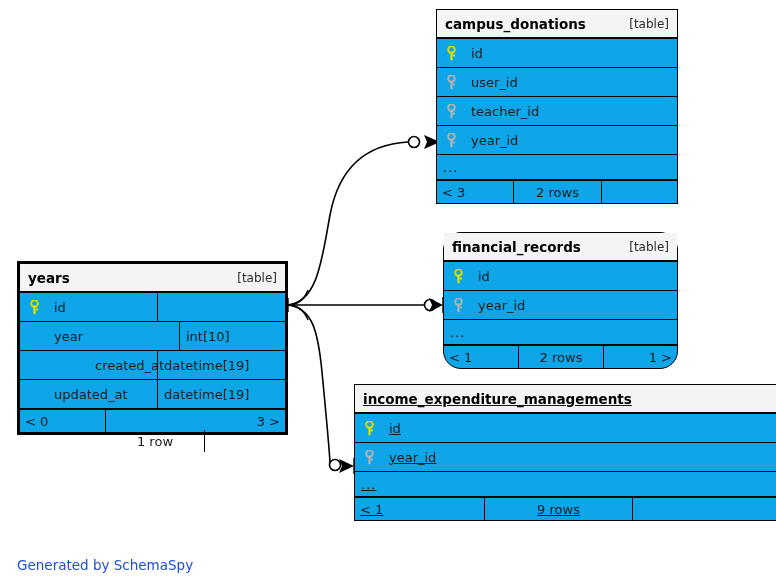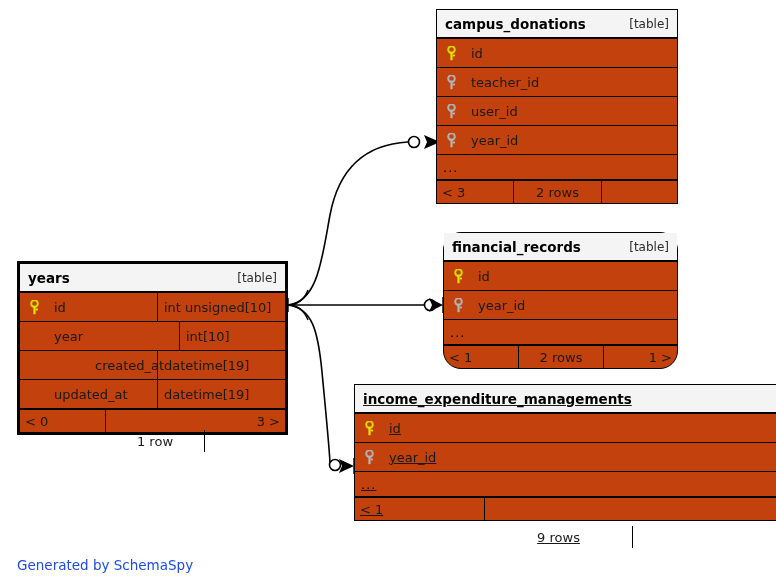--- a/index.html
+++ b/index.html
@@ -26,21 +26,21 @@
     position: absolute;
     left: 0; top: 0;
     width: 776px;
     height: 588px;
     pointer-events: none;
   }
 
   
   .table-box {
     position: absolute;
-    background: #c2410c;
+    background: #0ea5e9;
     border: 1px solid #000000;
     box-sizing: border-box;
     font-size: 13px;
     color: #1a1a1a;
   }
   .table-box.focal {
     border: 3px solid #000000;
   }
 
   .tbl-header {
@@ -198,21 +198,20 @@
       <div class="col-left with-split" style="width:138px;">
         <span class="key-slot">
           <svg class="key-icon" width="9" height="15" viewBox="0 0 9 15">
             <circle cx="4.5" cy="3.6" r="3.3" fill="none" stroke="#d8d800" stroke-width="2"></circle>
             <rect x="3.4" y="5.6" width="2.2" height="8.6" fill="#e3e300"></rect>
             <rect x="5.6" y="8.6" width="2.4" height="1.8" fill="#e3e300"></rect>
           </svg>
         </span>
         <span class="col-name">id</span>
       </div>
-      <div class="col-type">int unsigned[10]</div>
     </div>
 
     <div class="col-row">
       <div class="col-left with-split" style="width:160px;">
         <span class="key-slot"></span>
         <span class="col-name">year</span>
       </div>
       <div class="col-type">int[10]</div>
     </div>
 
@@ -260,34 +259,34 @@
 
     <div class="col-row">
       <div class="col-left">
         <span class="key-slot">
           <svg class="key-icon" width="9" height="15" viewBox="0 0 9 15">
             <circle cx="4.5" cy="3.6" r="3.3" fill="none" stroke="#b0b0b0" stroke-width="2"></circle>
             <rect x="3.4" y="5.6" width="2.2" height="8.6" fill="#b5b5b5"></rect>
             <rect x="5.6" y="8.6" width="2.4" height="1.8" fill="#b5b5b5"></rect>
           </svg>
         </span>
+        <span class="col-name">user_id</span>
+      </div>
+    </div>
+
+    <div class="col-row">
+      <div class="col-left">
+        <span class="key-slot">
+          <svg class="key-icon" width="9" height="15" viewBox="0 0 9 15">
+            <circle cx="4.5" cy="3.6" r="3.3" fill="none" stroke="#b0b0b0" stroke-width="2"></circle>
+            <rect x="3.4" y="5.6" width="2.2" height="8.6" fill="#b5b5b5"></rect>
+            <rect x="5.6" y="8.6" width="2.4" height="1.8" fill="#b5b5b5"></rect>
+          </svg>
+        </span>
         <span class="col-name">teacher_id</span>
-      </div>
-    </div>
-
-    <div class="col-row">
-      <div class="col-left">
-        <span class="key-slot">
-          <svg class="key-icon" width="9" height="15" viewBox="0 0 9 15">
-            <circle cx="4.5" cy="3.6" r="3.3" fill="none" stroke="#b0b0b0" stroke-width="2"></circle>
-            <rect x="3.4" y="5.6" width="2.2" height="8.6" fill="#b5b5b5"></rect>
-            <rect x="5.6" y="8.6" width="2.4" height="1.8" fill="#b5b5b5"></rect>
-          </svg>
-        </span>
-        <span class="col-name">user_id</span>
       </div>
     </div>
 
     <div class="col-row">
       <div class="col-left">
         <span class="key-slot">
           <svg class="key-icon" width="9" height="15" viewBox="0 0 9 15">
             <circle cx="4.5" cy="3.6" r="3.3" fill="none" stroke="#b0b0b0" stroke-width="2"></circle>
             <rect x="3.4" y="5.6" width="2.2" height="8.6" fill="#b5b5b5"></rect>
             <rect x="5.6" y="8.6" width="2.4" height="1.8" fill="#b5b5b5"></rect>
@@ -376,20 +375,20 @@
           </svg>
         </span>
         <span class="col-name">year_id</span>
       </div>
     </div>
 
     <div class="ellipsis-row">...</div>
 
     <div class="tbl-footer">
       <div class="foot-cell foot-left" style="width:130px;">&lt; 1</div>
-      <div class="foot-cell foot-mid" style="width:148px;margin-top:28px;">9 rows</div>
+      <div class="foot-cell foot-mid" style="width:148px;">9 rows</div>
       <div class="foot-cell foot-right" style="flex:1;">4 &gt;</div>
     </div>
   </div>
 
   <div class="credit">Generated by SchemaSpy</div>
 
 </div>
 
 </body></html>

